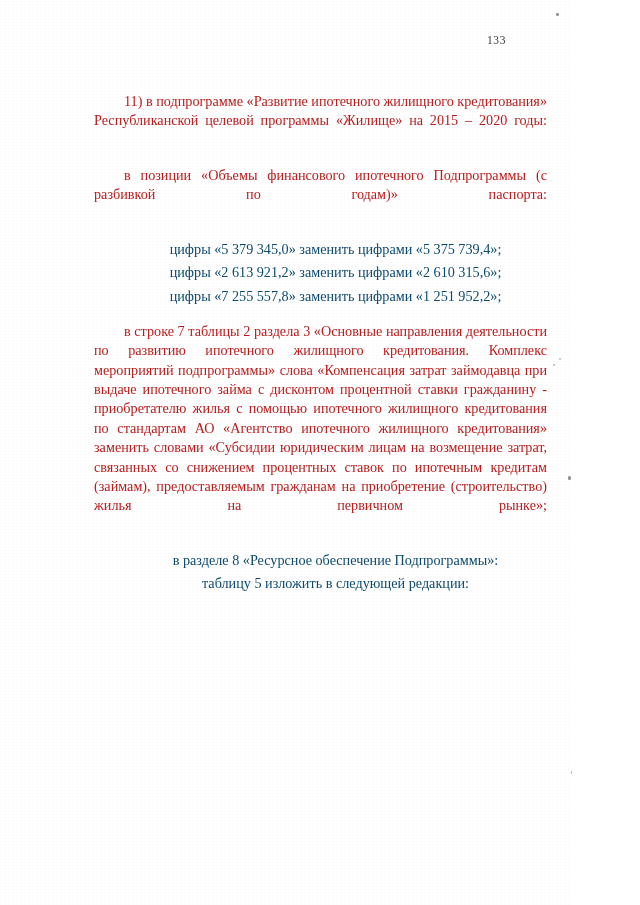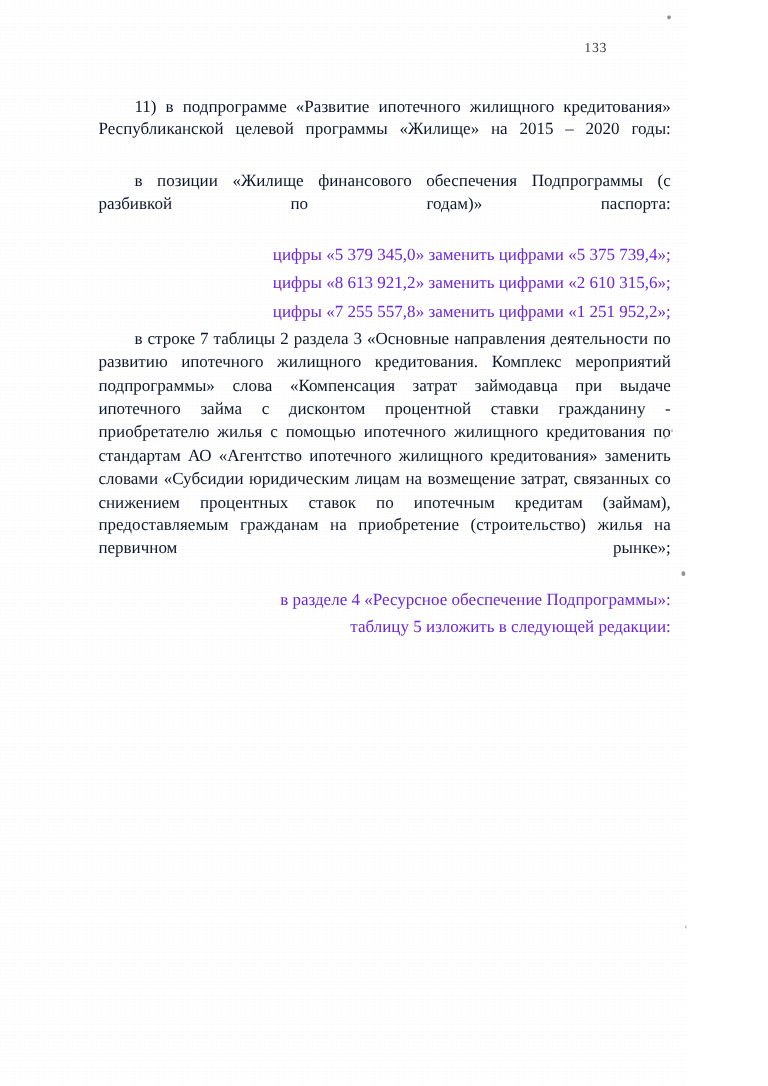--- a/index.html
+++ b/index.html
@@ -35,34 +35,34 @@
     left: 78px;
     top: 76px;
     width: 485px;
   }
 
   
   .line {
     margin: 4px;
     font-size: 14.2px;
     line-height: 19.35px;
-    text-align: right;
+    text-align: center;
     text-indent: 30px;
     white-space: nowrap;
-    color: #6d28d9;
+    color: #0c4a6e;
   }
 
   
   .block {
-    margin: 4px;
+    margin: 16px;
     font-size: 14.2px;
     line-height: 19.35px;
     text-align: justify;
     text-indent: 30px;
-    color: #0f172a;
+    color: #b91c1c;
   }
 
   .block::after {
     content: "";
     display: inline-block;
     width: 100%;
   }
 
   
   .speck {
@@ -87,31 +87,31 @@
 <body>
 
 <div class="page">
 
   <div class="folio">133</div>
 
   <div class="body-text">
 
     <p class="block">11) в подпрограмме «Развитие ипотечного жилищного кредитования» Республиканской целевой программы «Жилище» на 2015 – 2020 годы:</p>
 
-    <p class="block">в позиции «Жилище финансового обеспечения Подпрограммы (с разбивкой по годам)» паспорта:</p>
+    <p class="block">в позиции «Объемы финансового ипотечного Подпрограммы (с разбивкой по годам)» паспорта:</p>
 
     <p class="line">цифры «5 379 345,0» заменить цифрами «5 375 739,4»;</p>
 
-    <p class="line">цифры «8 613 921,2» заменить цифрами «2 610 315,6»;</p>
+    <p class="line">цифры «2 613 921,2» заменить цифрами «2 610 315,6»;</p>
 
     <p class="line">цифры «7 255 557,8» заменить цифрами «1 251 952,2»;</p>
 
     <p class="block">в строке 7 таблицы 2 раздела 3 «Основные направления деятельности по развитию ипотечного жилищного кредитования. Комплекс мероприятий подпрограммы» слова «Компенсация затрат займодавца при выдаче ипотечного займа с дисконтом процентной ставки гражданину - приобретателю жилья с помощью ипотечного жилищного кредитования по стандартам АО «Агентство ипотечного жилищного кредитования» заменить словами «Субсидии юридическим лицам на возмещение затрат, связанных со снижением процентных ставок по ипотечным кредитам (займам), предоставляемым гражданам на приобретение (строительство) жилья на первичном рынке»;</p>
 
-    <p class="line">в разделе 4 «Ресурсное обеспечение Подпрограммы»:</p>
+    <p class="line">в разделе 8 «Ресурсное обеспечение Подпрограммы»:</p>
 
     <p class="line">таблицу 5 изложить в следующей редакции:</p>
 
   </div>
 
   <span class="speck" style="left:556px; top:13px;  width:3px; height:3px;"></span>
   <span class="speck" style="left:625px; top:9px;   width:3px; height:2px; opacity:0.55;"></span>
   <span class="speck" style="left:631px; top:8px;   width:3px; height:2px; opacity:0.5;"></span>
   <span class="speck" style="left:568px; top:476px; width:3px; height:4px;"></span>
   <span class="speck" style="left:571px; top:771px; width:3px; height:3px; opacity:0.6;"></span>

